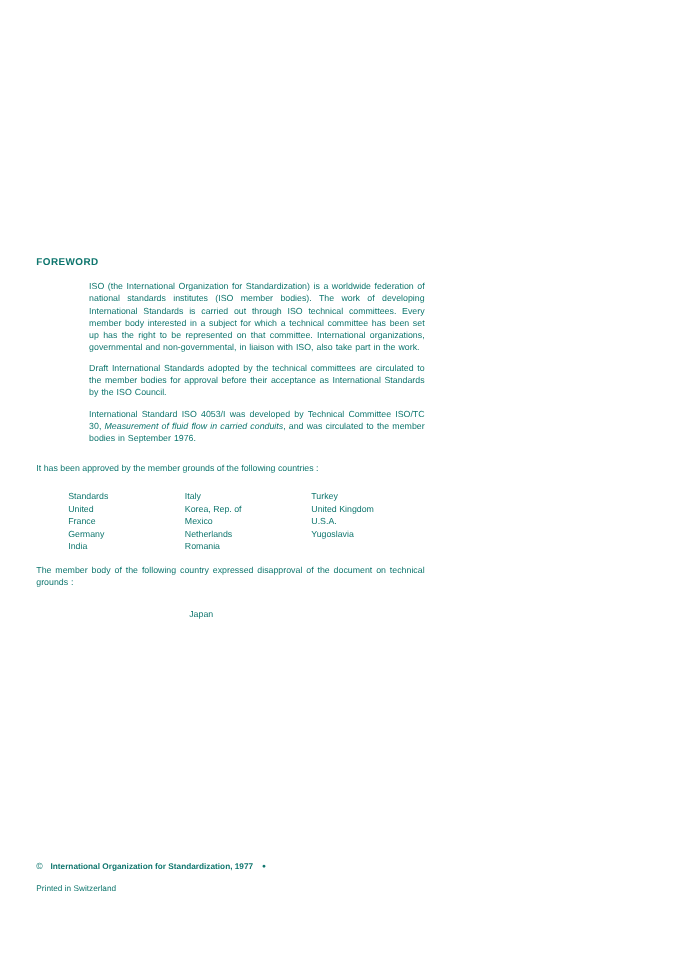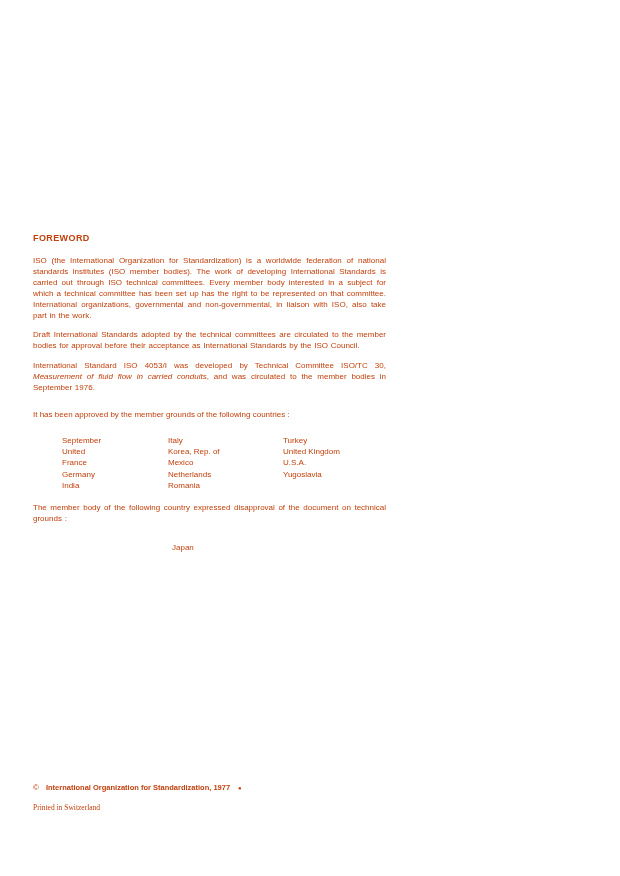--- a/index.html
+++ b/index.html
@@ -6,40 +6,41 @@
   html, body { background: #ffffff; }
   body {
     width: 620px; height: 876px;
     font-family: "Liberation Sans", sans-serif;
     -webkit-font-smoothing: antialiased;
   }
   .page {
     position: relative;
     width: 620px; height: 876px;
     background: #ffffff;
-    color: #c2410c;
+    color: #0f766e;
     overflow: hidden;
   }
   .content {
     position: absolute;
     left: 33px; top: 233px;
     width: 353px;
   }
   .title {
     font-size: 9px;
     font-weight: bold;
     letter-spacing: 0.4px;
     margin-bottom: 13px;
   }
   .para {
     font-size: 8px;
     line-height: 10.9px;
     text-align: justify;
     margin-bottom: 9px;
     word-spacing: 0.5px;
+    margin-left: 48px;
   }
   .para.extra-gap { margin-bottom: 16px; }
   .para .it { font-style: italic; }
   .intro-line {
     font-size: 8px;
     line-height: 10.9px;
     margin-bottom: 14px;
   }
   .countries {
     display: flex;
@@ -77,42 +78,41 @@
     margin-right: 7px;
   }
   .footer-copyright .bullet {
     font-size: 6px;
     margin-left: 8px;
   }
   .footer-printed {
     position: absolute;
     left: 33px; top: 803px;
     font-size: 7.5px;
-    font-family: Liberation Serif, serif;
   }
 </style>
 </head>
 <body>
 
 <div class="page">
   <div class="content">
 
     <div class="title">FOREWORD</div>
 
     <p class="para">ISO (the International Organization for Standardization) is a worldwide federation of national standards institutes (ISO member bodies). The work of developing International Standards is carried out through ISO technical committees. Every member body interested in a subject for which a technical committee has been set up has the right to be represented on that committee. International organizations, governmental and non-governmental, in liaison with ISO, also take part in the work.</p>
 
     <p class="para">Draft International Standards adopted by the technical committees are circulated to the member bodies for approval before their acceptance as International Standards by the ISO Council.</p>
 
     <p class="para extra-gap"><span>International Standard ISO 4053/I was developed by Technical Committee ISO/TC 30, </span><span class="it">Measurement of fluid flow in carried conduits</span><span>, and was circulated to the member bodies in September 1976.</span></p>
 
     <div class="intro-line">It has been approved by the member grounds of the following countries :</div>
 
     <div class="countries">
       <div class="col col-1">
-        <span>September</span>
+        <span>Standards</span>
         <span>United</span>
         <span>France</span>
         <span>Germany</span>
         <span>India</span>
       </div>
       <div class="col col-2">
         <span>Italy</span>
         <span>Korea, Rep. of</span>
         <span>Mexico</span>
         <span>Netherlands</span>

